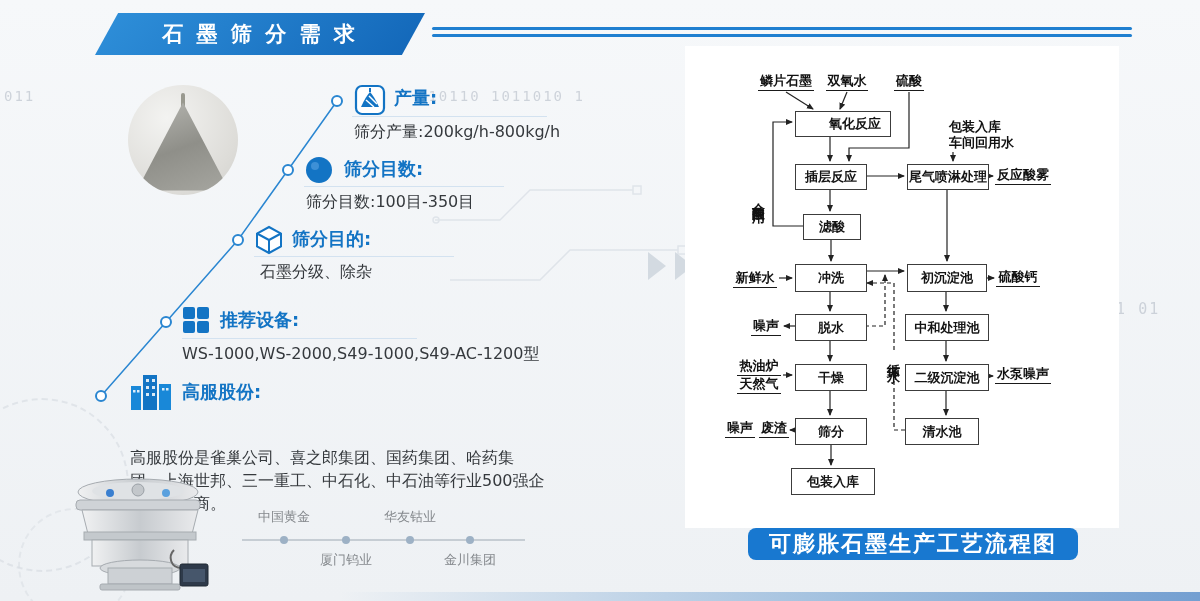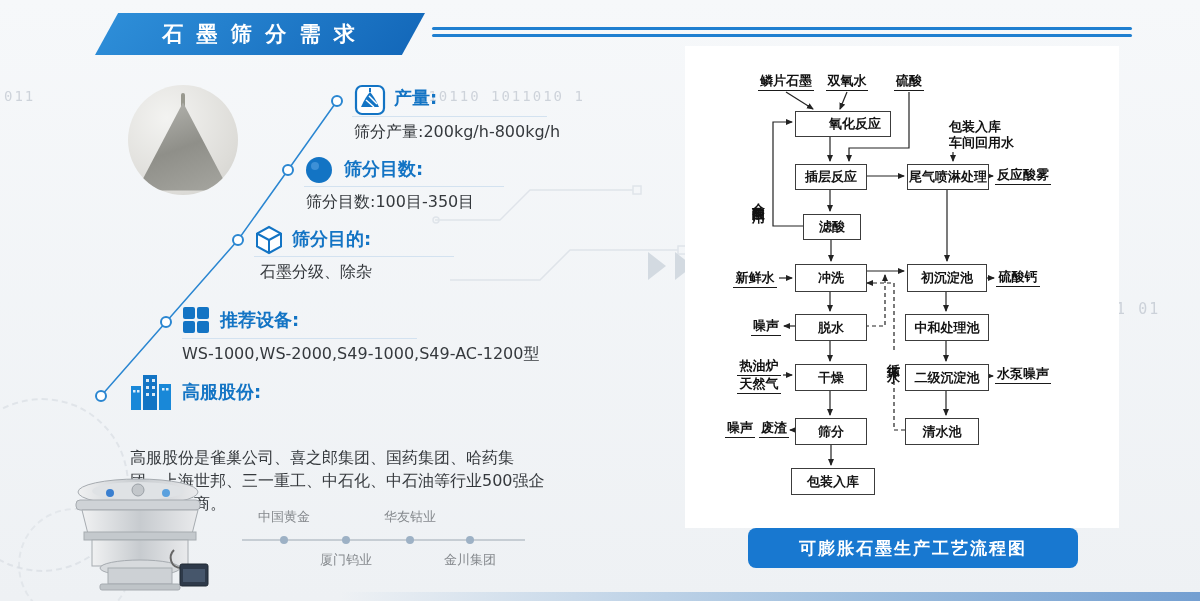--- a/index.html
+++ b/index.html
@@ -32,22 +32,22 @@
         clip-path:polygon(50% 16%,92% 96%,8% 96%);
         background:linear-gradient(160deg,#c6c6c1 0%,#8f8f89 55%,#a9a9a3 100%);}
   
   .flow-wrap{position:absolute;left:697px;top:58px;width:410px;height:458px;background:#fff;box-shadow:0 0 0 12px #fff;}
   .flow-box{position:absolute;border:1px solid #3c3c3c;background:#fff;display:flex;align-items:center;justify-content:center;
         font-size:13px;font-weight:600;color:#141414;white-space:nowrap;}
   .flow-src{position:absolute;height:18px;line-height:17px;text-align:center;border-bottom:1.5px solid #1a1a1a;
         font-weight:700;font-size:13px;color:#111;white-space:nowrap;}
   .flow-txt{position:absolute;font-size:13px;font-weight:700;color:#111;white-space:nowrap;}
   .vtext{position:absolute;writing-mode:vertical-rl;font-size:13px;font-weight:700;color:#111;letter-spacing:3px;}
-  .caption{position:absolute;left:748px;top:528px;width:330px;height:40px;background:#1878d0;border-radius:8px;
-        display:flex;align-items:center;justify-content:center;color:#fff;font-size:17px;font-weight:700;letter-spacing:2px;}
+  .caption{position:absolute;left:748px;top:528px;width:330px;height:32px;background:#1878d0;border-radius:8px;
+        display:flex;align-items:center;justify-content:center;color:#fff;font-size:22px;font-weight:700;letter-spacing:2px;}
   
   .tl-label{position:absolute;font-size:13px;color:#85898d;white-space:nowrap;}
 </style>
 </head>
 <body>
 
 <div class="page">
 
   <span class="binary" style="left:4px;top:88px;">011</span>
   <span class="binary" style="left:418px;top:88px;">010110  1011010  1</span>

